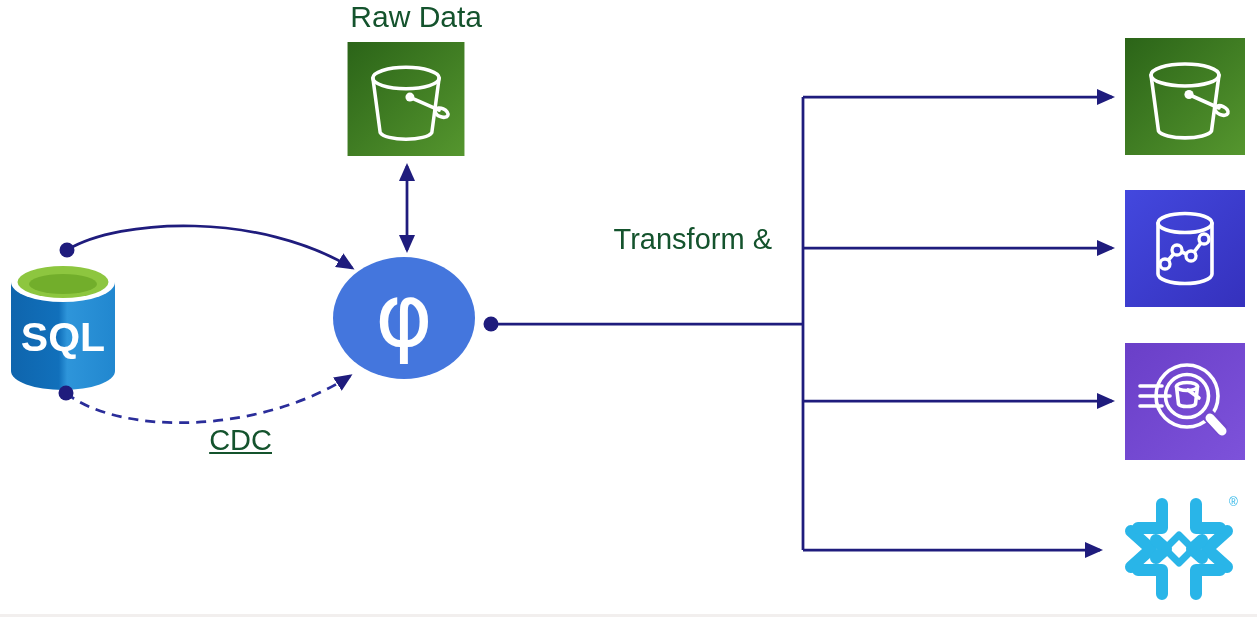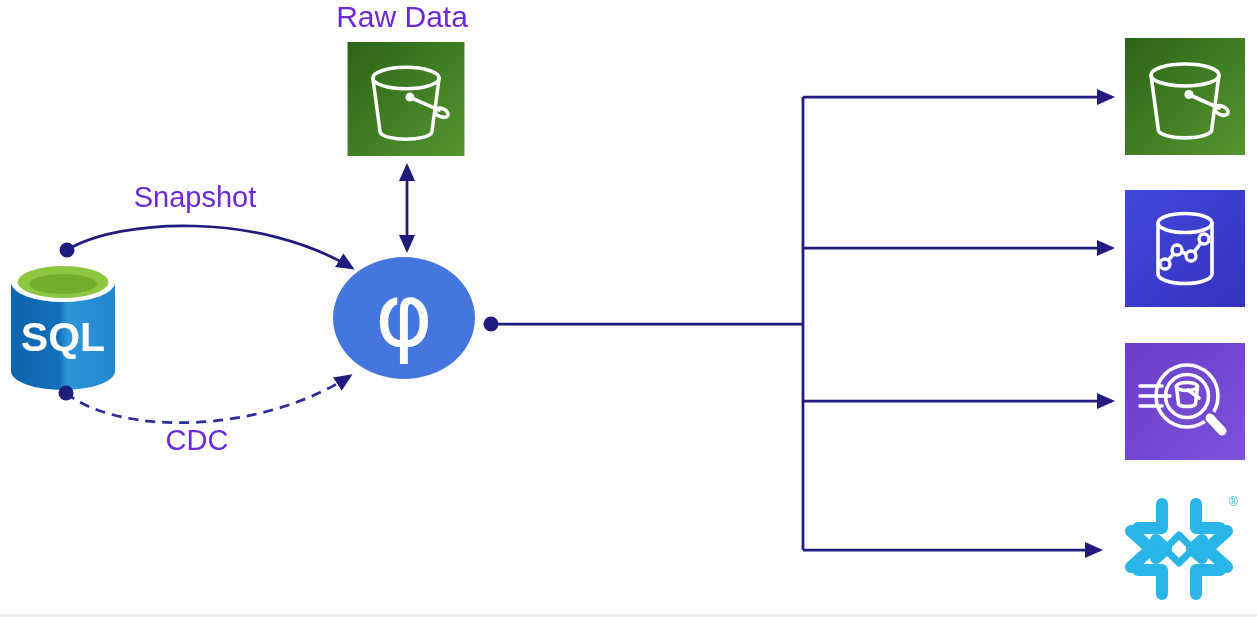--- a/index.html
+++ b/index.html
@@ -1,21 +1,21 @@
 <!DOCTYPE html>
 <html><head>
 <meta charset="utf-8">
 <style>
   html,body{margin:0;padding:0;background:#fff;}
   .canvas{position:relative;width:1257px;height:617px;background:#fff;overflow:hidden;
           font-family:"Liberation Sans",sans-serif;}
-  .label{position:absolute;color:#6d28d9;font-size:29px;text-align:center;white-space:nowrap;}
+  .label{position:absolute;color:#14532d;font-size:29px;text-align:right;white-space:nowrap;}
   .label-raw{left:322px;top:0px;width:160px;font-size:30px;}
   .label-snapshot{left:95px;top:181px;width:200px;}
-  .label-cdc{left:122px;top:424px;width:150px;}
+  .label-cdc{left:122px;top:424px;width:150px;text-decoration:underline;}
   .label-transform{left:510px;top:219px;width:262px;line-height:41px;}
   .label-transform span{display:block;}
   .overlay{position:absolute;left:0;top:0;z-index:5;pointer-events:none;}
   .node{position:absolute;}
   .phi-node{left:333px;top:257px;width:142px;height:122px;border-radius:50%;
             background:#4476dd;z-index:2;display:flex;align-items:center;justify-content:center;}
   .phi-glyph{color:#fff;font-family:"DejaVu Sans",sans-serif;font-size:88px;line-height:1;
              transform:translateY(-2px);}
   .bottom-strip{position:absolute;left:0;bottom:0;width:100%;height:3px;background:#f2efee;}
   svg{display:block;}
@@ -43,23 +43,23 @@
     <circle cx="491" cy="324" r="7.5" fill="#1f1c7d"></circle>
     <line x1="491" y1="324" x2="803" y2="324" stroke="#1f1c7d" stroke-width="2.75"></line>
     <line x1="803" y1="97" x2="803" y2="550" stroke="#1f1c7d" stroke-width="2.75"></line>
     <line x1="803" y1="97" x2="1112" y2="97" stroke="#1f1c7d" stroke-width="2.75" marker-end="url(#ah)"></line>
     <line x1="803" y1="248" x2="1112" y2="248" stroke="#1f1c7d" stroke-width="2.75" marker-end="url(#ah)"></line>
     <line x1="803" y1="401" x2="1112" y2="401" stroke="#1f1c7d" stroke-width="2.75" marker-end="url(#ah)"></line>
     <line x1="803" y1="550" x2="1100" y2="550" stroke="#1f1c7d" stroke-width="2.75" marker-end="url(#ah)"></line>
   </svg>
 
   <div class="label label-raw">Raw Data</div>
-  <div class="label label-snapshot">Snapshot</div>
   <div class="label label-cdc">CDC</div>
   <div class="label label-transform">
+    <span>Transform &amp;</span>
   </div>
 
   <svg class="node" style="left:11px;top:260px;" width="104" height="132" viewBox="0 0 104 132">
     <defs>
       <linearGradient id="gSql" x1="0" y1="0" x2="1" y2="0">
         <stop offset="0" stop-color="#0f65ad"></stop>
         <stop offset="0.46" stop-color="#1170bb"></stop>
         <stop offset="0.54" stop-color="#2e95da"></stop>
         <stop offset="1" stop-color="#2187cf"></stop>
       </linearGradient>

